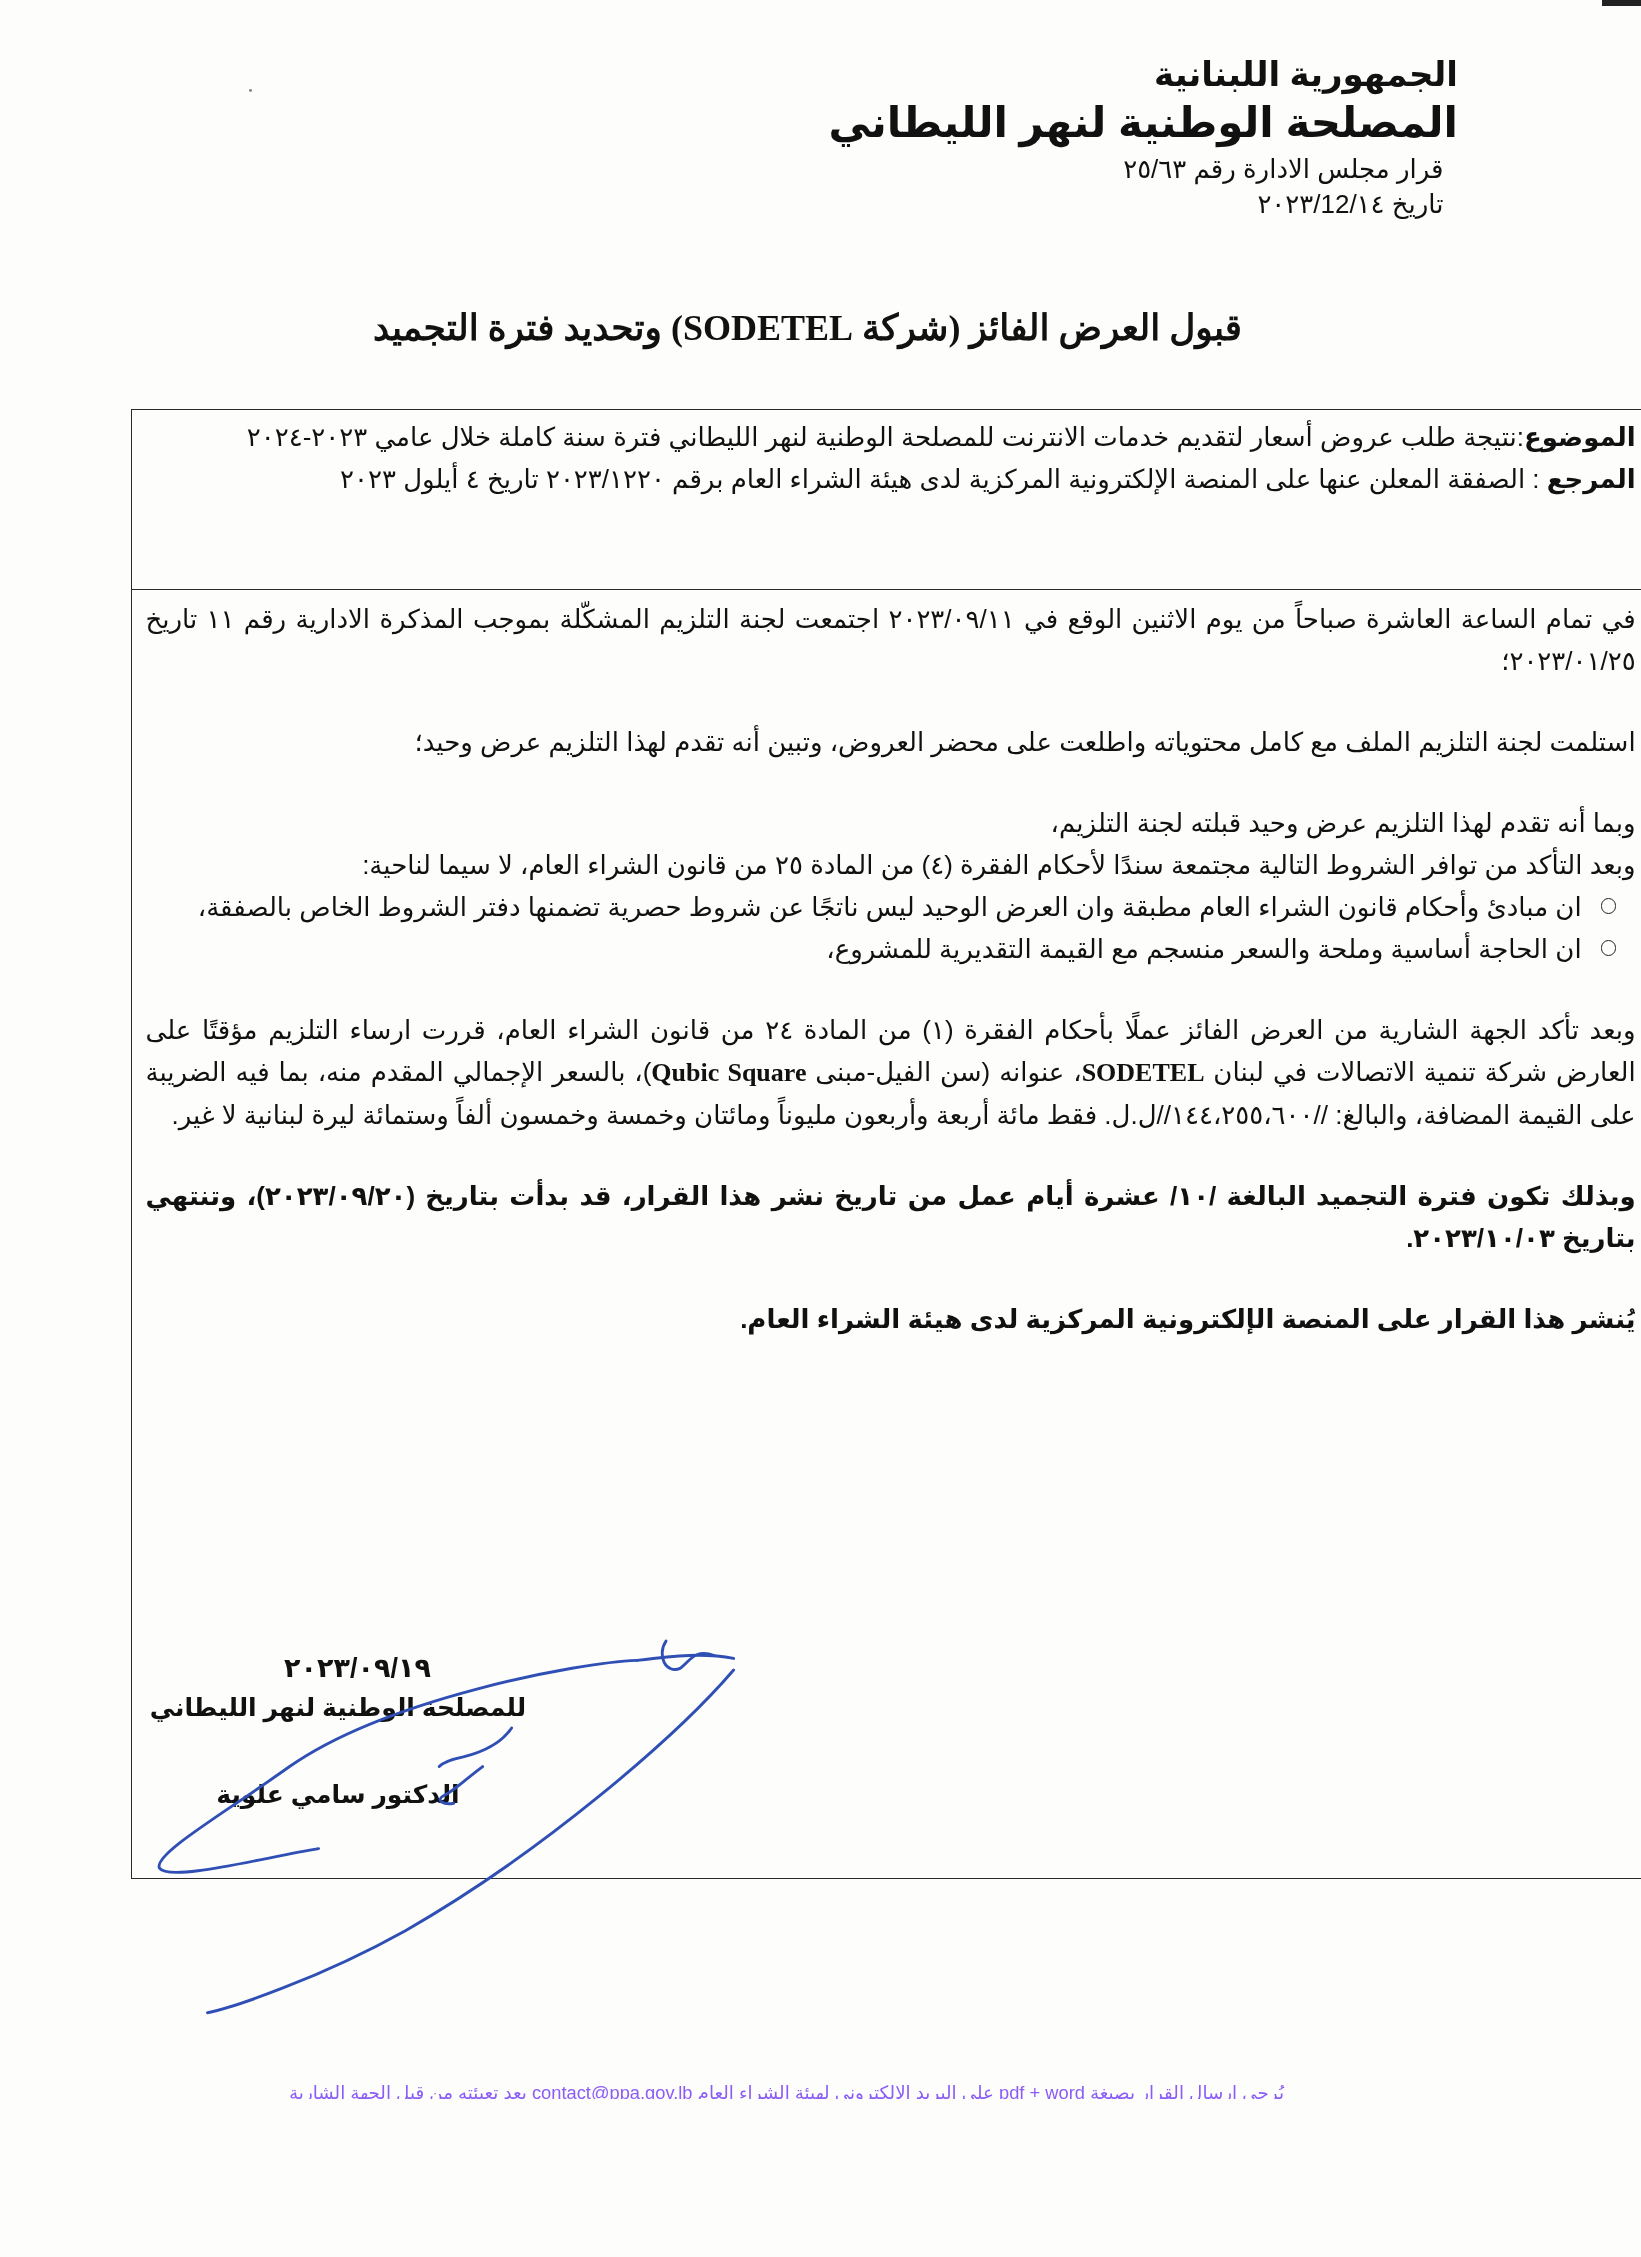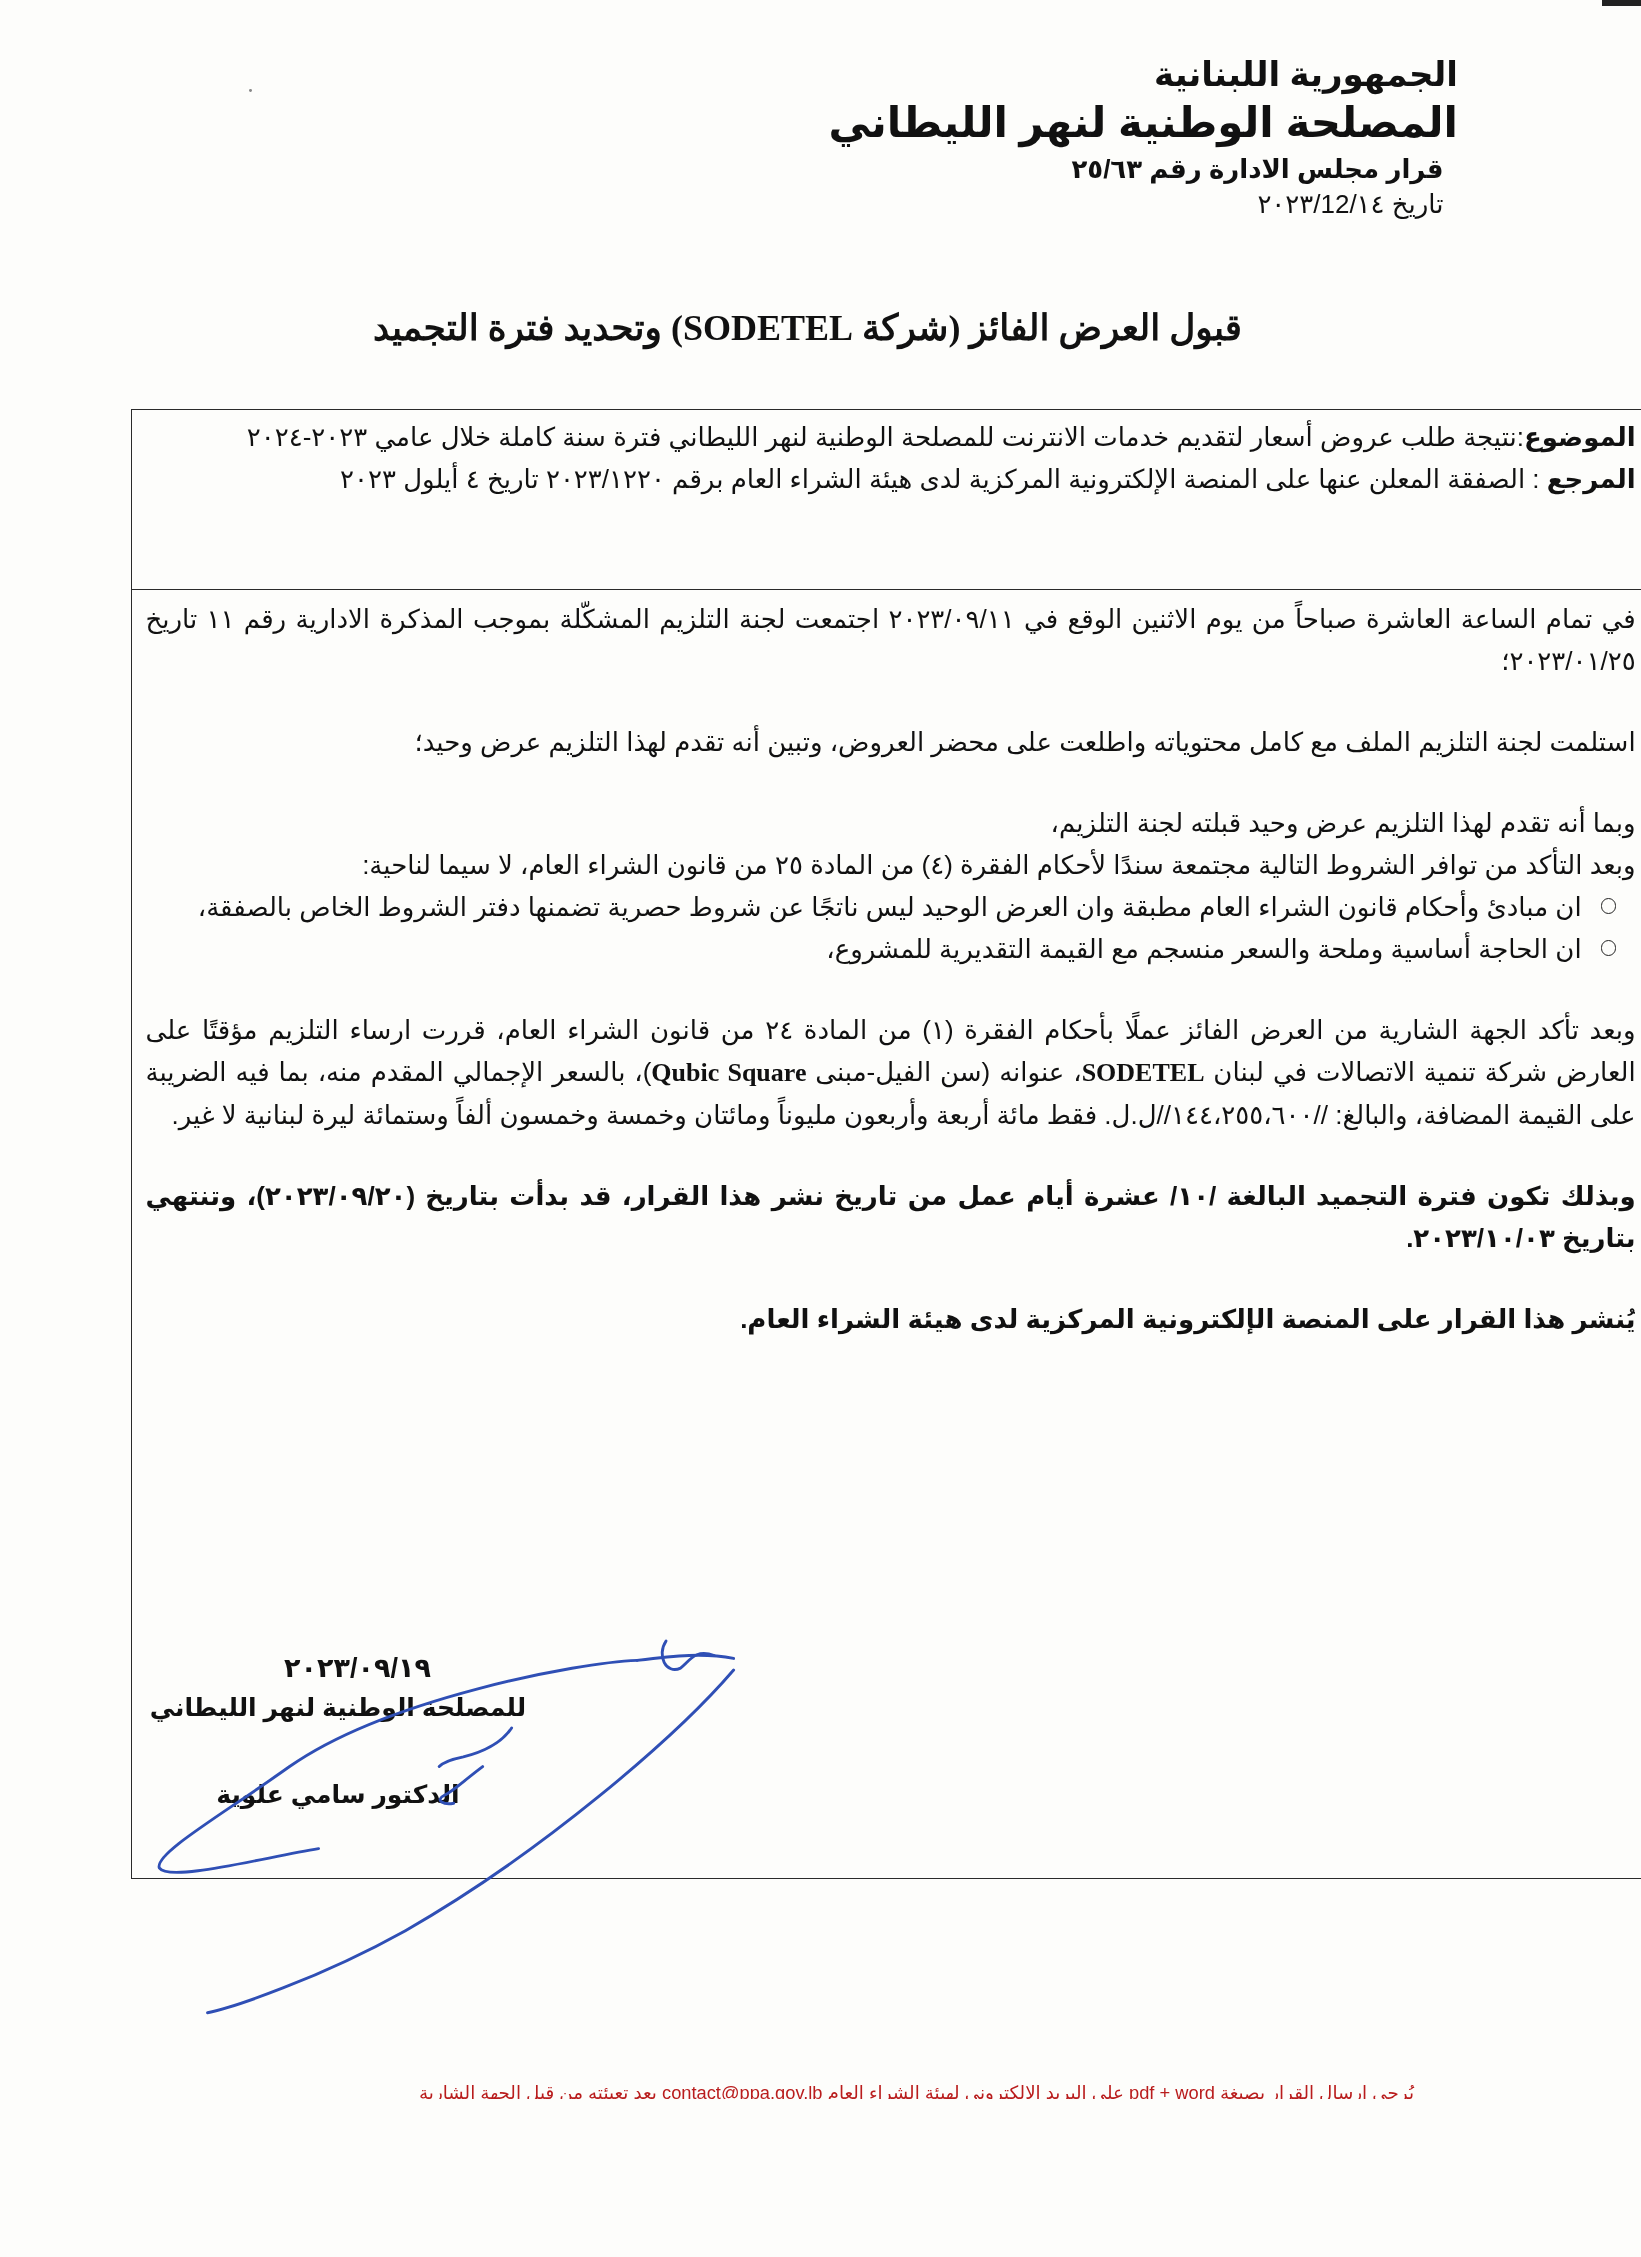--- a/index.html
+++ b/index.html
@@ -4,21 +4,21 @@
 <style>
   html, body { margin: 0; padding: 0; background: #ffffff; }
   body { width: 1641px; height: 2257px; position: relative; overflow: hidden;
          font-family: "Liberation Sans", "DejaVu Sans", sans-serif; color: #111; }
   .page { position: absolute; inset: 0; background: #fdfdfb; }
 
   
   .header { position: absolute; right: 183px; top: 50px; width: 676px; text-align: right; direction: rtl; }
   .h-country { font-weight: bold; font-size: 34px; line-height: 48px; }
   .h-agency { font-weight: bold; font-size: 42px; line-height: 50px; }
-  .h-decision { font-size: 26px; line-height: 35px; margin-top: 3.9px; padding-right: 14.5px; font-weight: bold; }
+  .h-decision { font-size: 26px; line-height: 35px; margin-top: 3.9px; padding-right: 14.5px; }
   .h-date { font-size: 26px; line-height: 35px; padding-right: 14.5px; }
 
   .doc-title { position: absolute; top: 307px; left: 0; width: 1615px; text-align: center;
                font-size: 36px; font-weight: bold; direction: rtl; font-family: "Liberation Serif", "DejaVu Serif", serif; }
 
   
   .frame { position: absolute; left: 131px; top: 409px; width: 1523px; height: 1470px;
            border: 1.9px solid #2a2a2a; box-sizing: border-box; }
   .subject-box { position: absolute; left: 0; right: 0; top: 0; height: 180px;
                  border-bottom: 1.9px solid #2a2a2a; box-sizing: border-box; padding: 5.8px 17.4px 0 13.5px; }
@@ -35,22 +35,22 @@
   .latin-bold { font-family: "Liberation Serif", "DejaVu Serif", serif; font-weight: bold; }
   .narrow { font-weight: bold; font-size: 26px; letter-spacing: -0.6px; }
 
   .sig-block { position: absolute; left: 145px; top: 1649px; width: 386px; text-align: center; direction: rtl; }
   .sig-date { font-size: 27px; font-weight: bold; line-height: 39px; padding-left: 39px; }
   .sig-title { font-size: 25px; font-weight: bold; line-height: 39px; }
   .sig-agency { font-size: 25px; font-weight: bold; line-height: 39px; }
   .sig-name { font-size: 25px; font-weight: bold; line-height: 39px; margin-top: 48px; }
   .signature { position: absolute; left: 0; top: 0; width: 1641px; height: 2257px; pointer-events: none; }
 
-  .footer-note { position: absolute; right: 97px; top: 2078px; width: 1255px; font-size: 18.3px; text-align: center;
-                 direction: rtl; color: #b91c1c; height: 21px; overflow: hidden; line-height: 29px; }
+  .footer-note { position: absolute; right: 97px; top: 2078px; width: 1255px; font-size: 18.3px; text-align: left;
+                 direction: rtl; color: #8b5cf6; height: 21px; overflow: hidden; line-height: 29px; }
   .corner-mark { position: absolute; right: 0; top: 0; width: 39px; height: 5.8px; background: #222; }
   .dot-mark { position: absolute; left: 249px; top: 89px; width: 2.9px; height: 2.9px; background: #888; border-radius: 50%; }
 </style>
 </head>
 <body>
 
 <div class="page">
   <div class="corner-mark"></div>
   <div class="dot-mark"></div>
 

